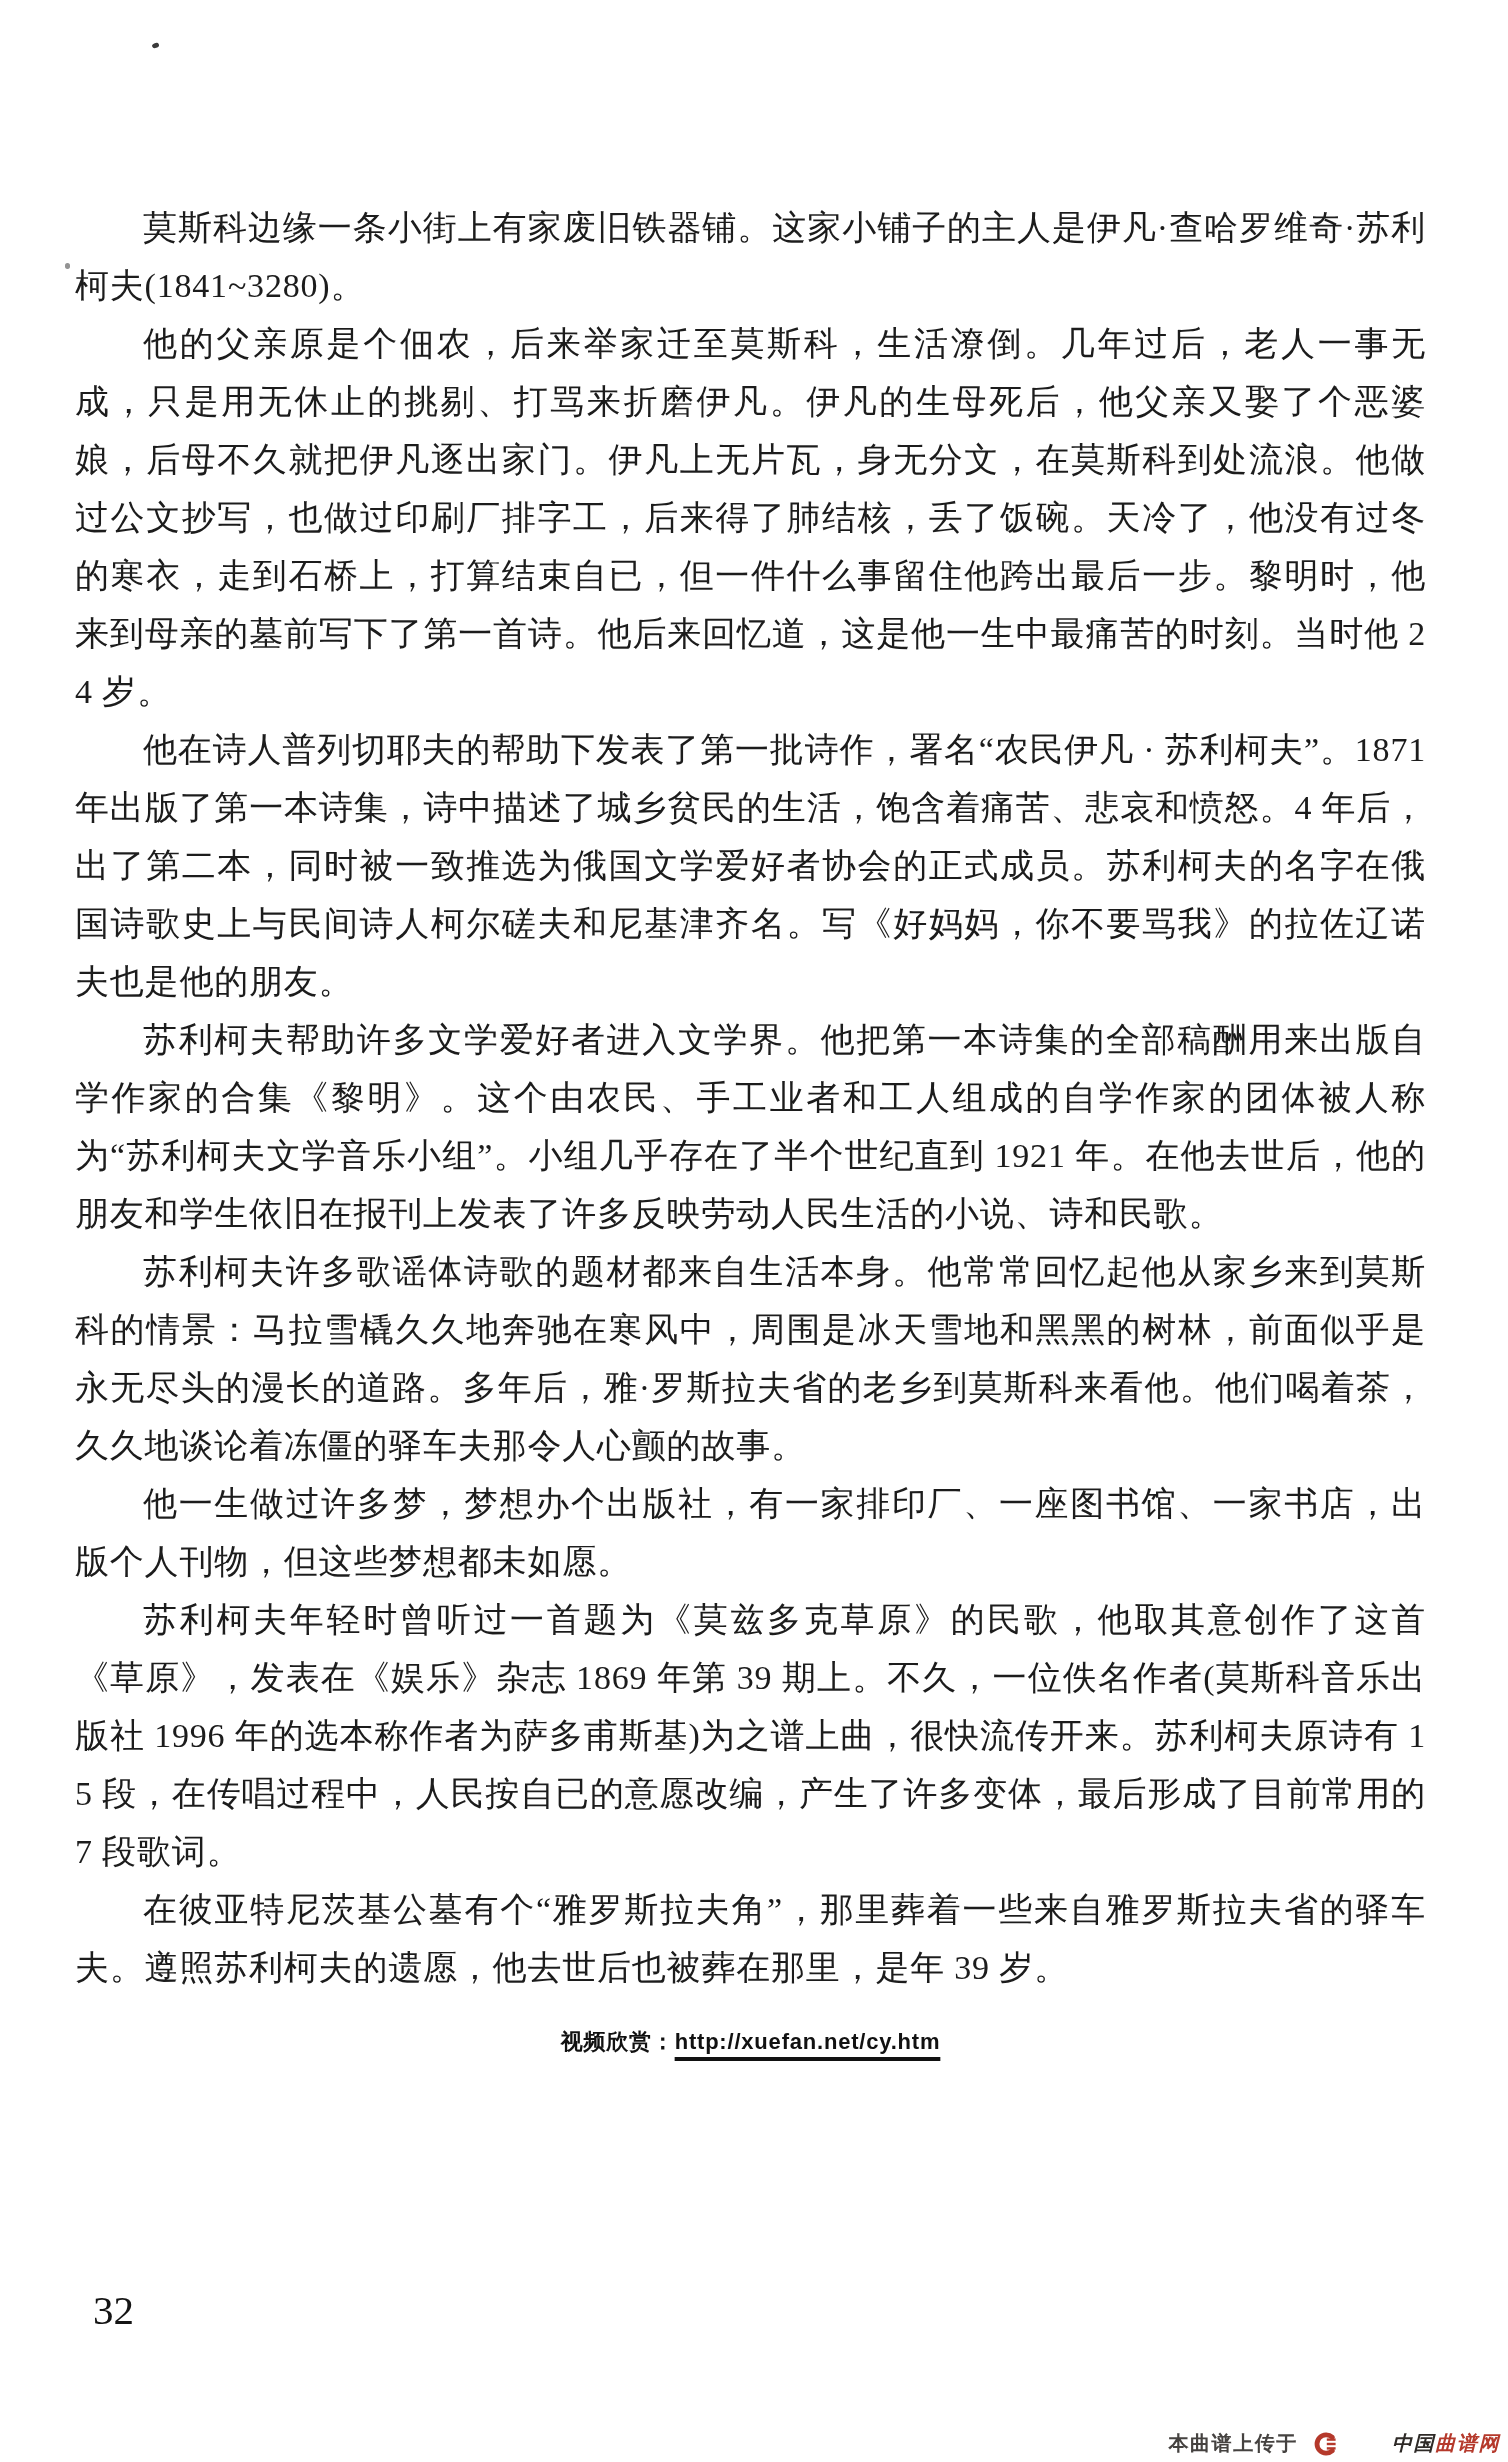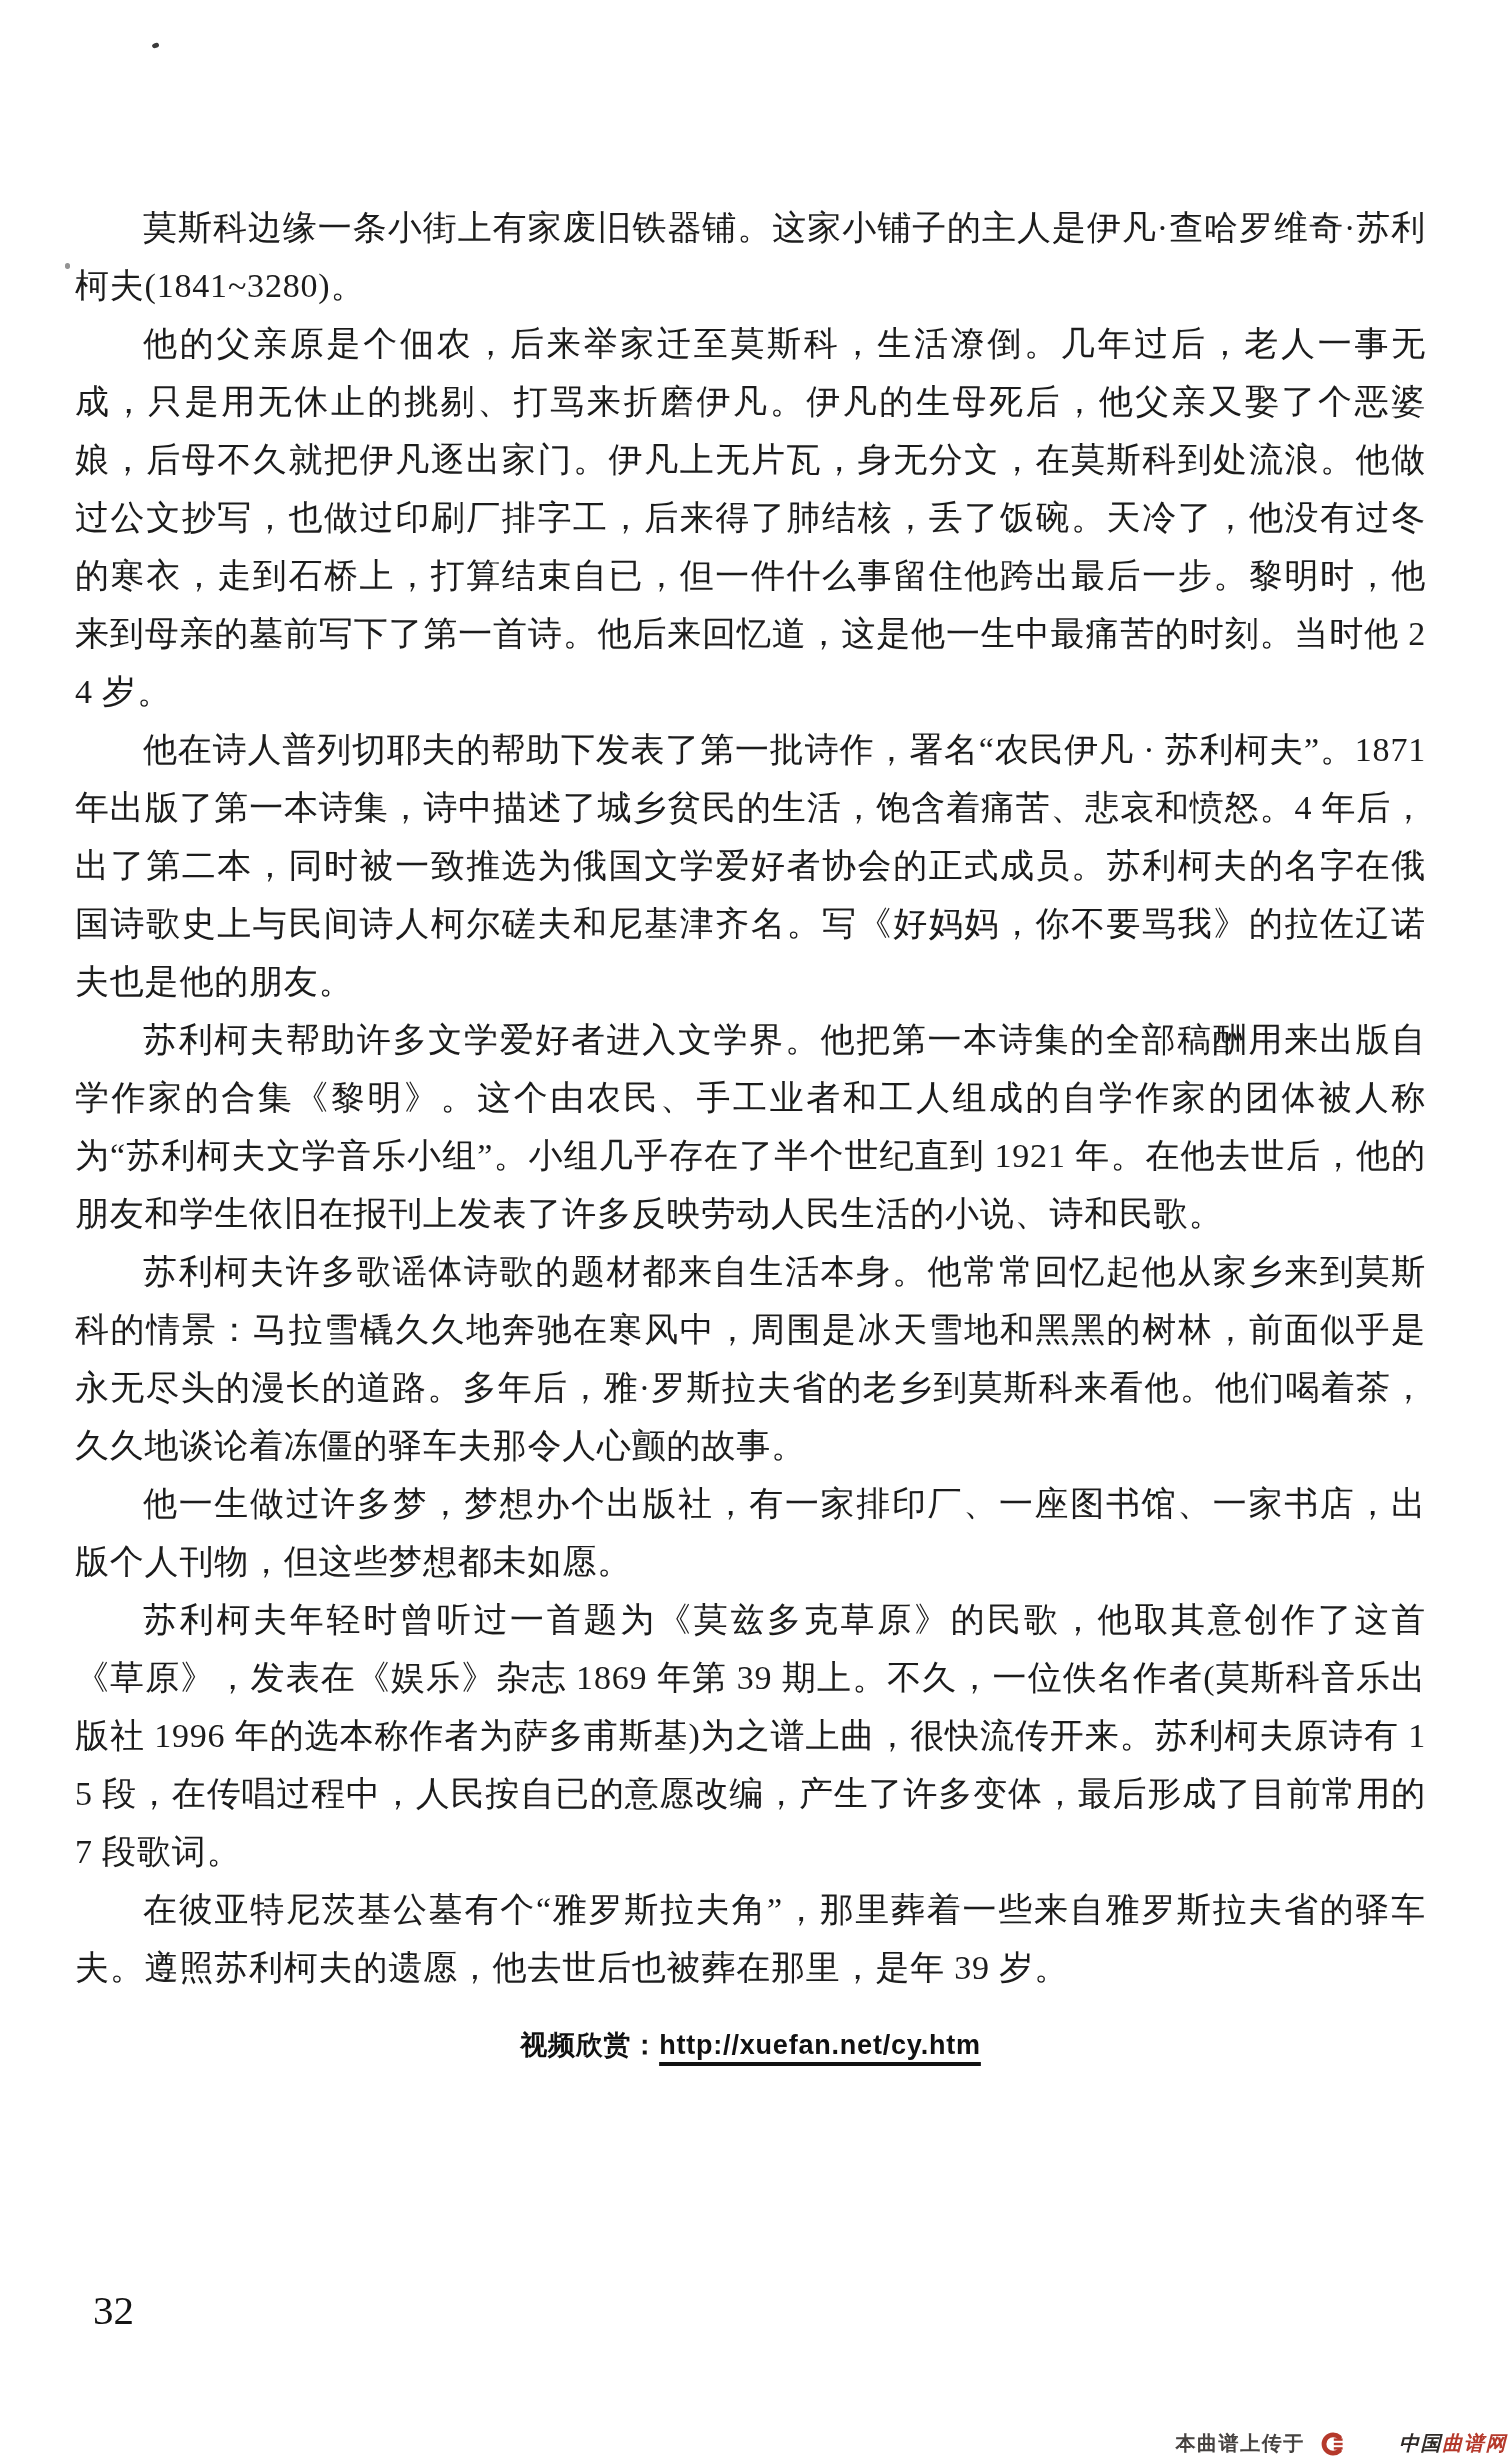--- a/index.html
+++ b/index.html
@@ -34,41 +34,41 @@
     text-align: justify;
     text-align-last: left;
     text-indent: 2em;
     word-break: break-all;
   }
   .video-row {
     margin-top: 30px;
     text-align: center;
     font-family: "Liberation Sans", sans-serif;
     font-weight: bold;
-    font-size: 27px;
+    font-size: 22px;
     letter-spacing: 0.8px;
     color: #111;
   }
   .video-row .url {
     color: #111;
     text-decoration: underline;
     text-decoration-thickness: 4px;
     text-underline-offset: 8px;
   }
   .page-number {
     position: absolute;
     left: 93px;
     top: 2286px;
     font-size: 41px;
     font-family: "Liberation Serif", serif;
     color: #141414;
   }
   .watermark {
     position: absolute;
-    right: 1px;
+    right: 8px;
     bottom: 4.7px;
     display: flex;
     align-items: center;
     gap: 16px;
     font-family: "Liberation Sans", sans-serif;
     font-size: 20px;
   }
   .watermark .wm-prefix {
     color: #454240;
     font-weight: 600;

